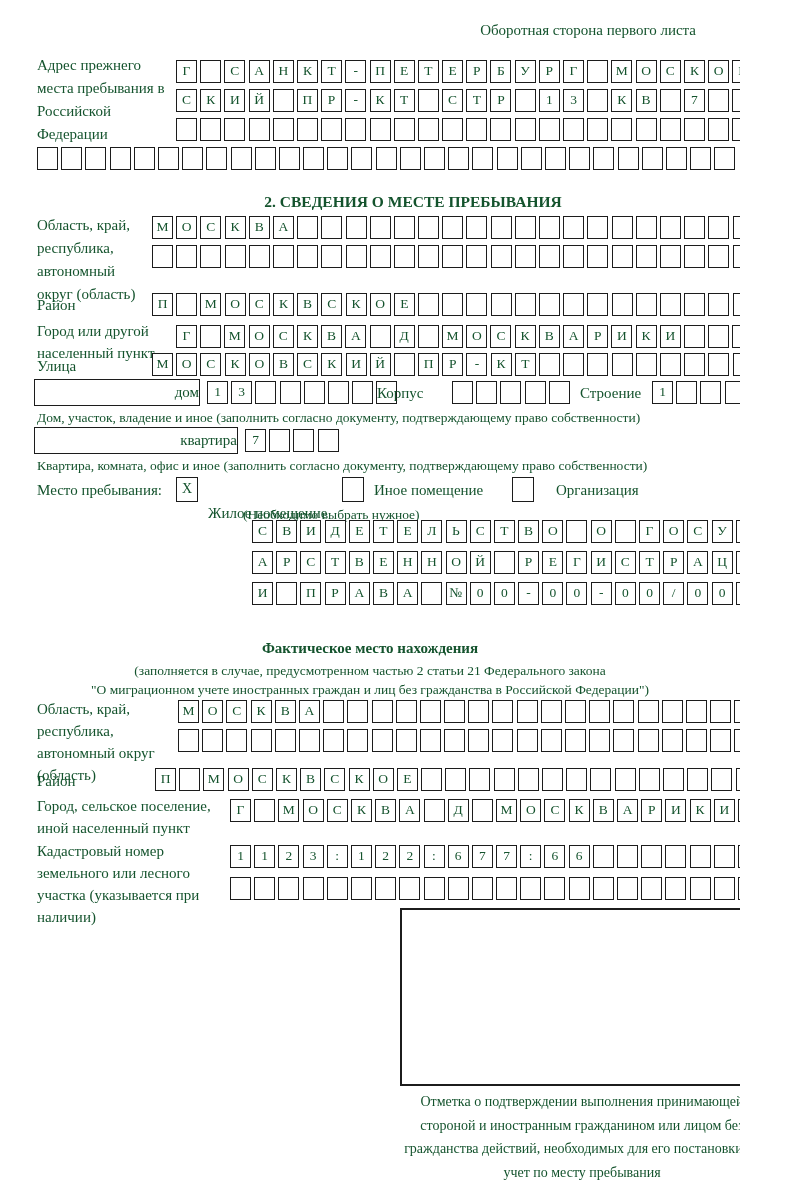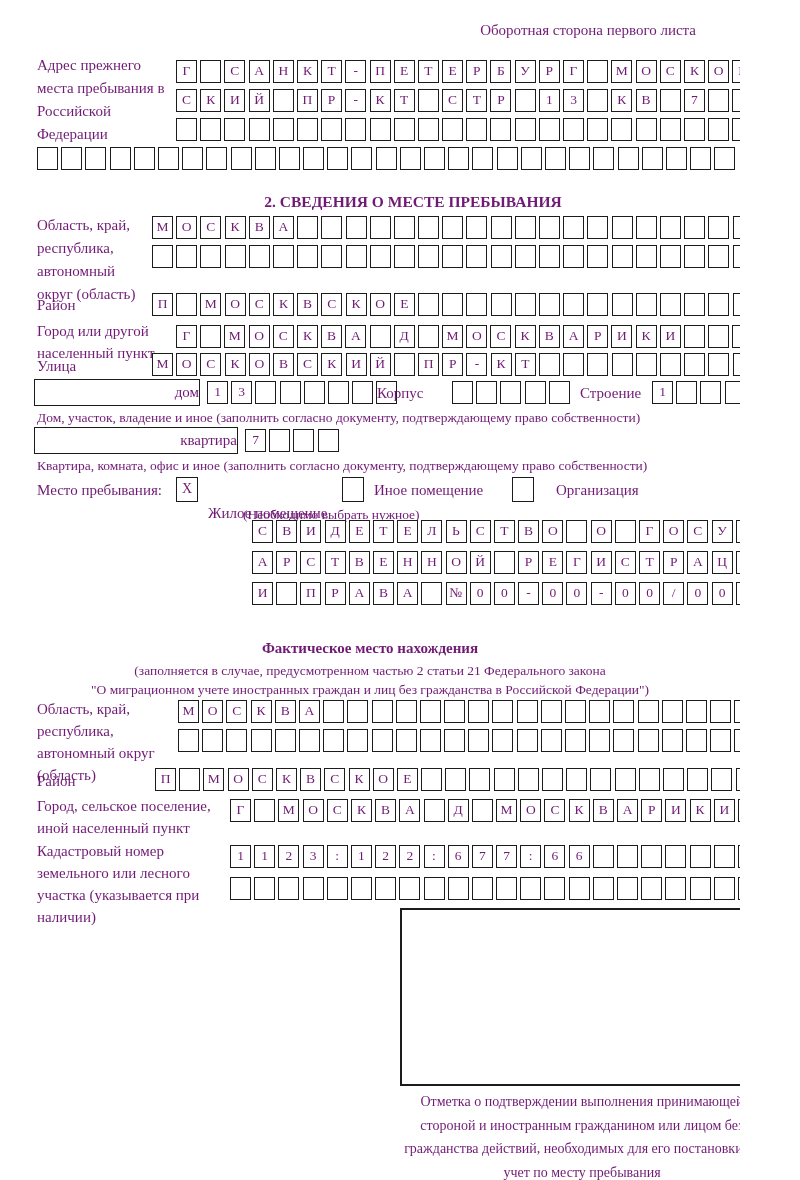--- a/index.html
+++ b/index.html
@@ -1,18 +1,18 @@
 <!DOCTYPE html>
 <html><head>
 <meta charset="utf-8">
 <style>
   html,body{margin:0;padding:0;background:#ffffff;}
   .page{
     position:relative;width:740px;height:1180px;background:#ffffff;
-    font-family:"Liberation Serif","DejaVu Serif",serif;color:#701a75;overflow:hidden;
+    font-family:"Liberation Serif","DejaVu Serif",serif;color:#14532d;overflow:hidden;
   }
   .abs{position:absolute;}
   .lbl{font-size:15px;line-height:23px;}
   .caption{font-size:13.5px;line-height:17px;}
   .hdr{font-weight:bold;font-size:15.5px;text-align:center;width:100%;}
   .cellrow{display:flex;gap:3.2px;}
   .cell{
     width:21px;height:23px;border:1.6px solid #1c1c1c;box-sizing:border-box;
     font-size:13.5px;line-height:20px;text-align:center;flex:0 0 auto;background:#fff;
   }

